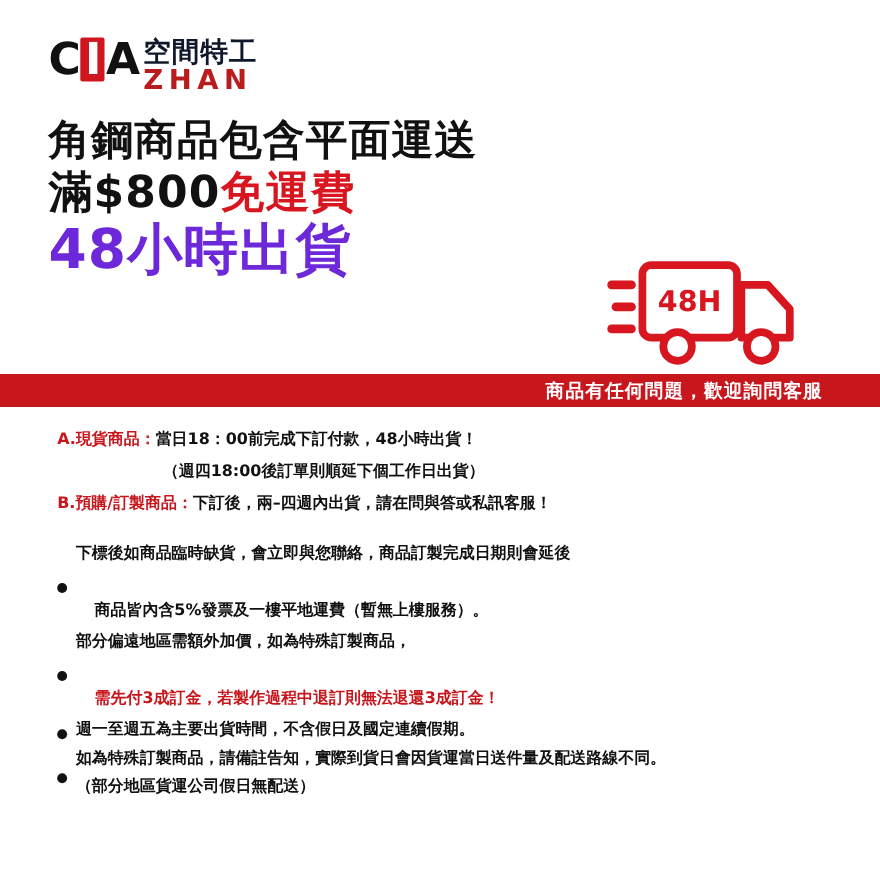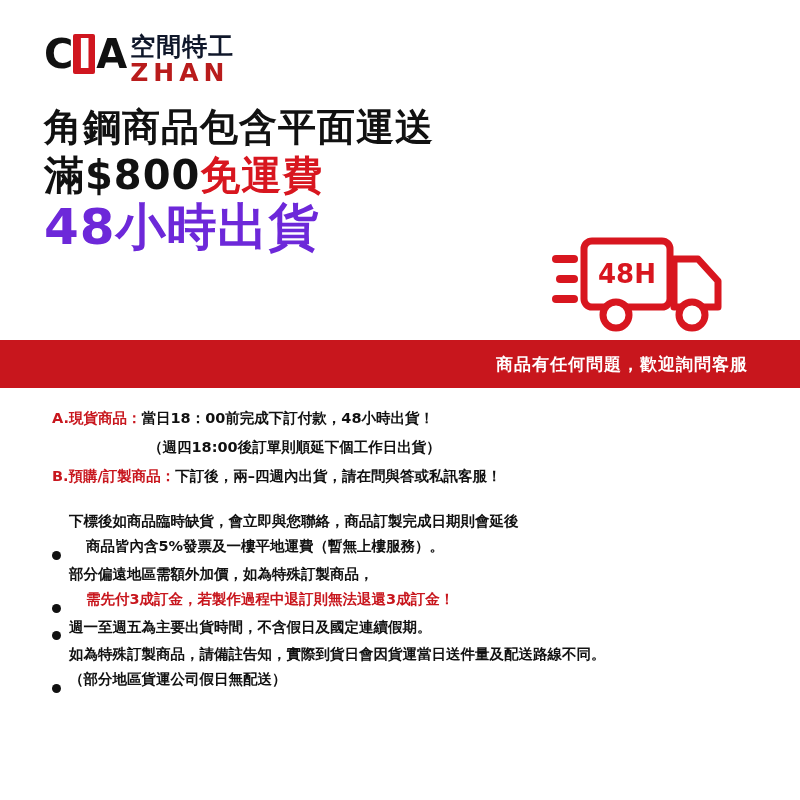--- a/index.html
+++ b/index.html
@@ -110,21 +110,21 @@
     right: 58px;
     top: 225px;
     width: 190px;
     height: 110px;
   }
 
   
   .redbar {
     position: relative;
     background: #c8161d;
-    height: 48px;
+    height: 30px;
     display: flex;
     align-items: center;
     justify-content: flex-end;
     padding-right: 52px;
     box-sizing: border-box;
   }
   .redbar-text {
     color: #ffffff;
     font-family: "DejaVu Sans", sans-serif;
     font-weight: bold;
@@ -144,38 +144,38 @@
     color: #111;
   }
   .terms-a .label { color: #c8161d; }
   .indent { padding-left: 96px; }
 
   .bullets {
     margin-top: 18px;
   }
   .bullet-row {
     display: flex;
-    align-items: flex-end;
+    align-items: center;
     font-family: "DejaVu Sans", sans-serif;
     font-size: 14.5px;
     line-height: 1.75;
     color: #111;
     margin-bottom: 2px;
   }
   .dot {
     flex: 0 0 auto;
     width: 9px;
     height: 9px;
     border-radius: 50%;
     background: #111;
     margin: 9px 8px 0 0;
   }
   .bullet-text { flex: 1 1 auto; }
   .sub-line { display: block; }
-  .sub-indent { padding-left: 17px; }
+  .sub-indent { padding-left: 17px; margin-top: 27px; }
   .red-text { color: #c8161d; }
 </style>
 </head>
 <body>
 
 <div class="page">
 
   <div class="banner">
 
     <div class="logo">

